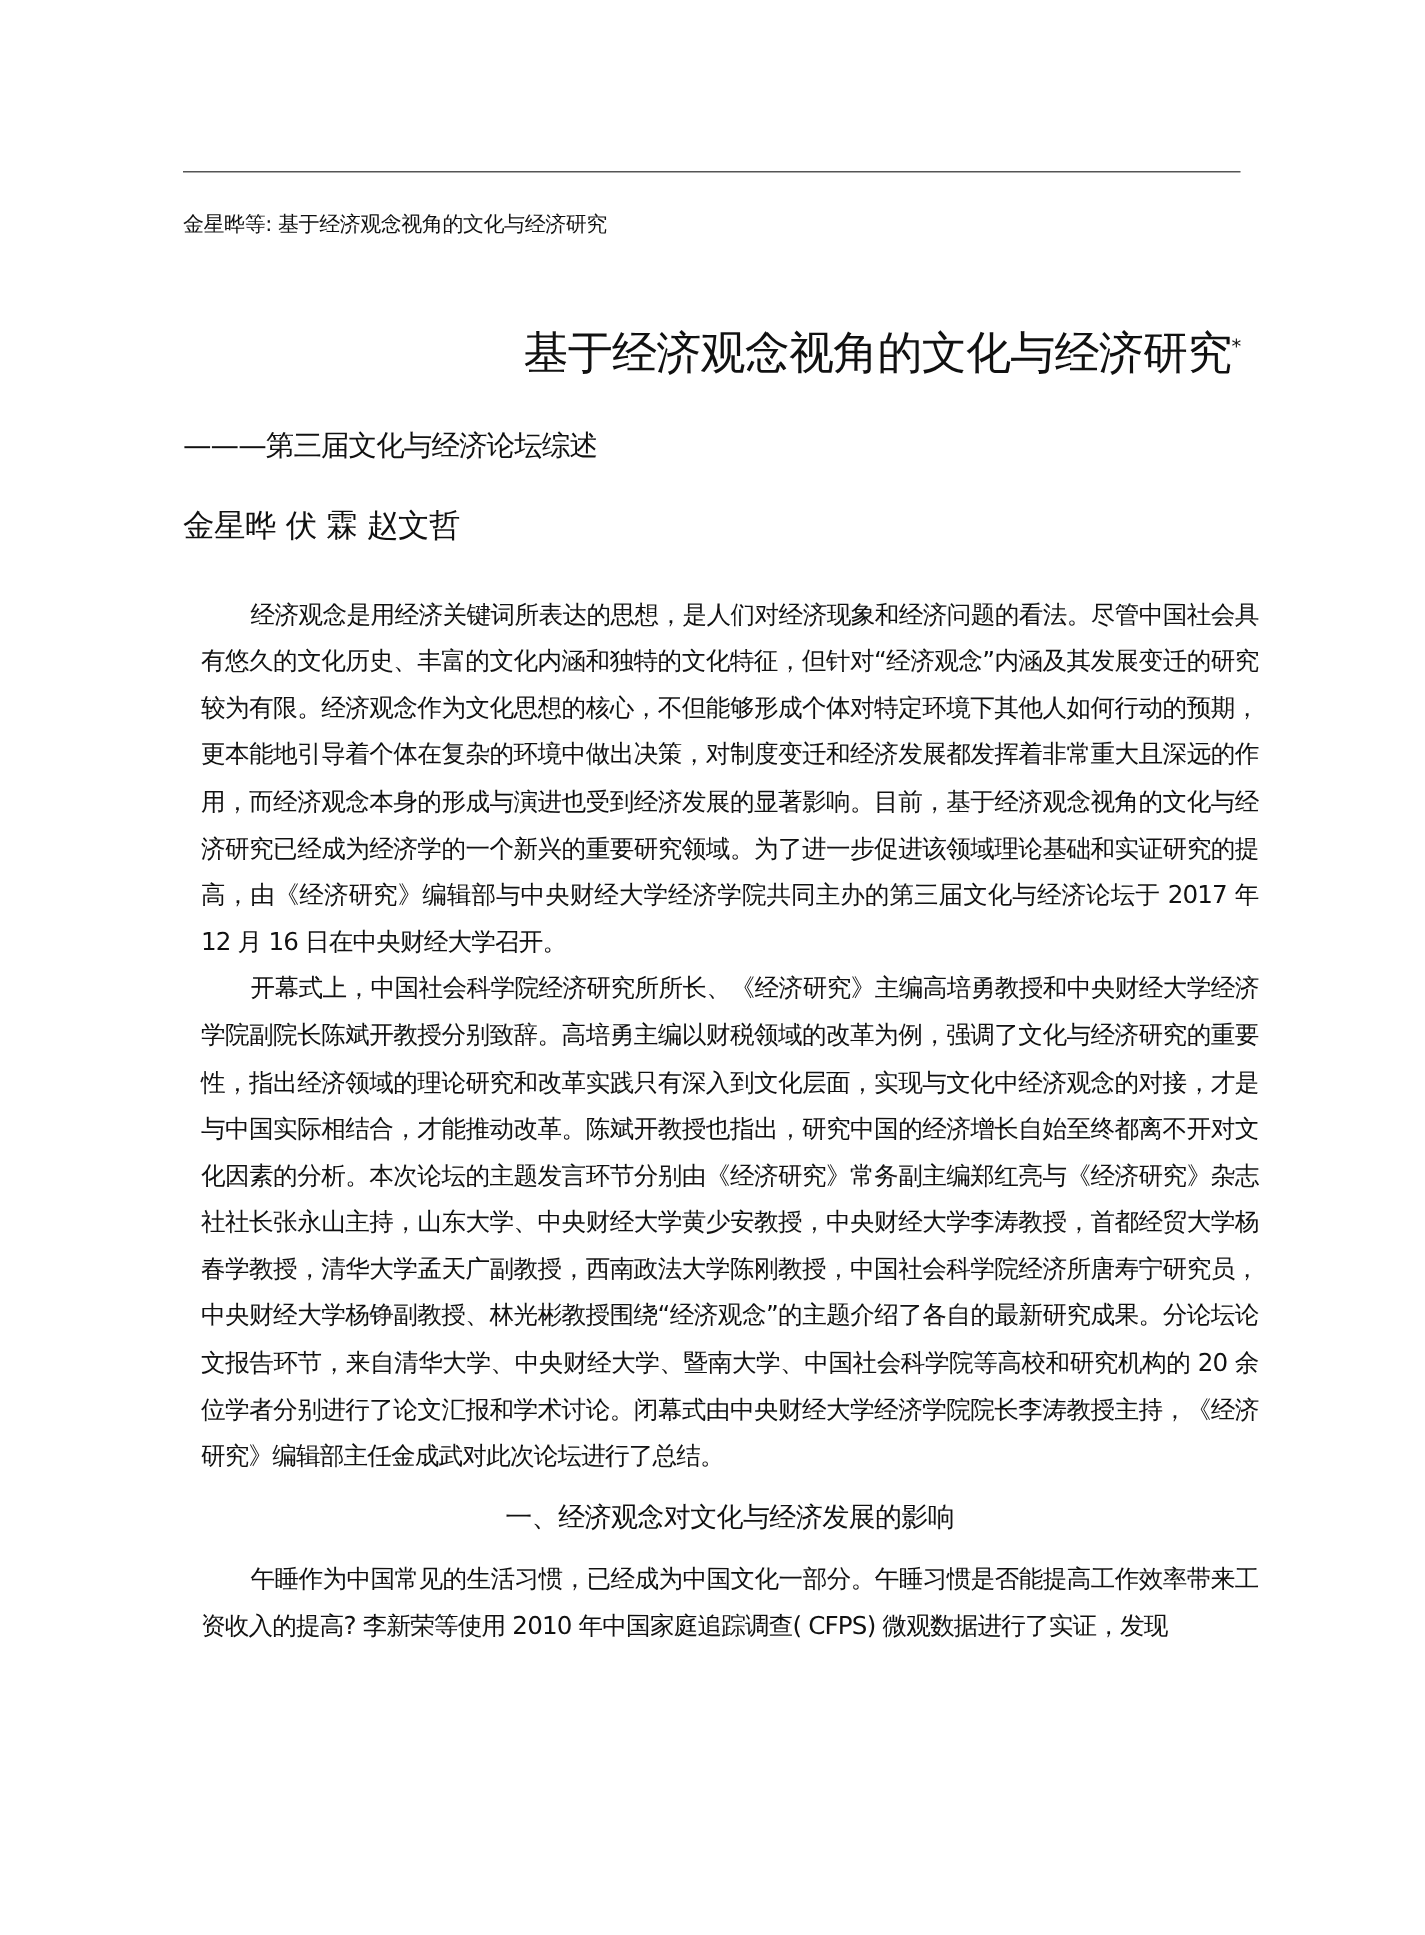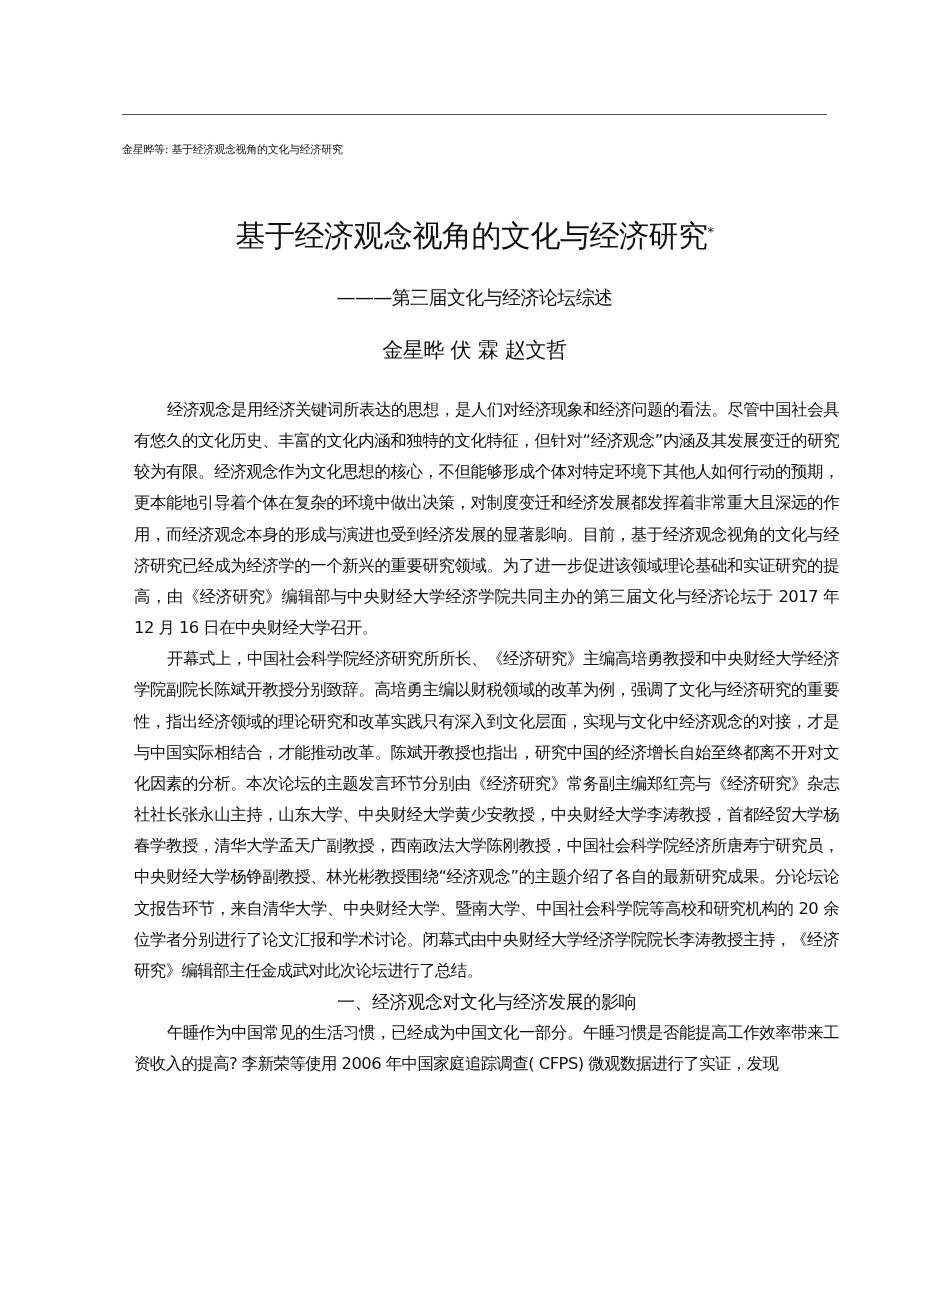--- a/index.html
+++ b/index.html
@@ -26,59 +26,59 @@
       left: 0;
       top: 114px;
       width: 705px;
       height: 0;
       border-top: 1.3px solid #555555;
     }
     .running-head {
       position: absolute;
       left: 0;
       top: 140px;
-      font-size: 11px;
+      font-size: 14px;
       line-height: 20px;
       white-space: nowrap;
       letter-spacing: -0.3px;
     }
     .title {
       position: absolute;
       left: 0;
       top: 214px;
       width: 705px;
-      text-align: center;
+      text-align: right;
       font-size: 30px;
       line-height: 44px;
       white-space: nowrap;
       letter-spacing: -0.5px;
     }
     .title sup {
       font-size: 13px;
       vertical-align: top;
       position: relative;
       top: -4px;
     }
     .subtitle {
       position: absolute;
       left: 0;
       top: 282px;
       width: 705px;
-      text-align: center;
+      text-align: left;
       font-size: 19px;
       line-height: 30px;
       white-space: nowrap;
       letter-spacing: -0.6px;
     }
     .authors {
       position: absolute;
       left: 0;
       top: 334px;
       width: 705px;
-      text-align: center;
+      text-align: left;
       font-size: 21px;
       line-height: 32px;
       white-space: nowrap;
       letter-spacing: -0.3px;
     }
     .body {
       position: absolute;
       left: 12px;
       top: 394px;
       width: 705px;
@@ -86,21 +86,21 @@
       line-height: 31.15px;
     }
     .body p {
       margin: 0;
       text-indent: 33px;
       text-align: justify;
       text-align-last: left;
       letter-spacing: -0.55px;
     }
     .section-heading {
-      margin: 0;
+      margin: 10px;
       text-align: center;
       font-size: 18px;
       line-height: 31.15px;
       font-weight: normal;
       letter-spacing: -0.4px;
     }
   </style>
 </head>
 <body>
 
@@ -114,15 +114,15 @@
   </h1>
 
   <div class="subtitle">———第三届文化与经济论坛综述</div>
 
   <div class="authors">金星晔 伏 霖 赵文哲</div>
 
   <div class="body">
     <p>经济观念是用经济关键词所表达的思想，是人们对经济现象和经济问题的看法。尽管中国社会具有悠久的文化历史、丰富的文化内涵和独特的文化特征，但针对“经济观念”内涵及其发展变迁的研究较为有限。经济观念作为文化思想的核心，不但能够形成个体对特定环境下其他人如何行动的预期，更本能地引导着个体在复杂的环境中做出决策，对制度变迁和经济发展都发挥着非常重大且深远的作用，而经济观念本身的形成与演进也受到经济发展的显著影响。目前，基于经济观念视角的文化与经济研究已经成为经济学的一个新兴的重要研究领域。为了进一步促进该领域理论基础和实证研究的提高，由《经济研究》编辑部与中央财经大学经济学院共同主办的第三届文化与经济论坛于 2017 年 12 月 16 日在中央财经大学召开。</p>
     <p>开幕式上，中国社会科学院经济研究所所长、《经济研究》主编高培勇教授和中央财经大学经济学院副院长陈斌开教授分别致辞。高培勇主编以财税领域的改革为例，强调了文化与经济研究的重要性，指出经济领域的理论研究和改革实践只有深入到文化层面，实现与文化中经济观念的对接，才是与中国实际相结合，才能推动改革。陈斌开教授也指出，研究中国的经济增长自始至终都离不开对文化因素的分析。本次论坛的主题发言环节分别由《经济研究》常务副主编郑红亮与《经济研究》杂志社社长张永山主持，山东大学、中央财经大学黄少安教授，中央财经大学李涛教授，首都经贸大学杨春学教授，清华大学孟天广副教授，西南政法大学陈刚教授，中国社会科学院经济所唐寿宁研究员，中央财经大学杨铮副教授、林光彬教授围绕“经济观念”的主题介绍了各自的最新研究成果。分论坛论文报告环节，来自清华大学、中央财经大学、暨南大学、中国社会科学院等高校和研究机构的 20 余位学者分别进行了论文汇报和学术讨论。闭幕式由中央财经大学经济学院院长李涛教授主持，《经济研究》编辑部主任金成武对此次论坛进行了总结。</p>
     <h2 class="section-heading">一、经济观念对文化与经济发展的影响</h2>
-    <p>午睡作为中国常见的生活习惯，已经成为中国文化一部分。午睡习惯是否能提高工作效率带来工资收入的提高? 李新荣等使用 2006 年中国家庭追踪调查( CFPS) 微观数据进行了实证，发现</p>
+    <p>午睡作为中国常见的生活习惯，已经成为中国文化一部分。午睡习惯是否能提高工作效率带来工资收入的提高? 李新荣等使用 2010 年中国家庭追踪调查( CFPS) 微观数据进行了实证，发现</p>
   </div>
 </div>
 
 </body></html>

